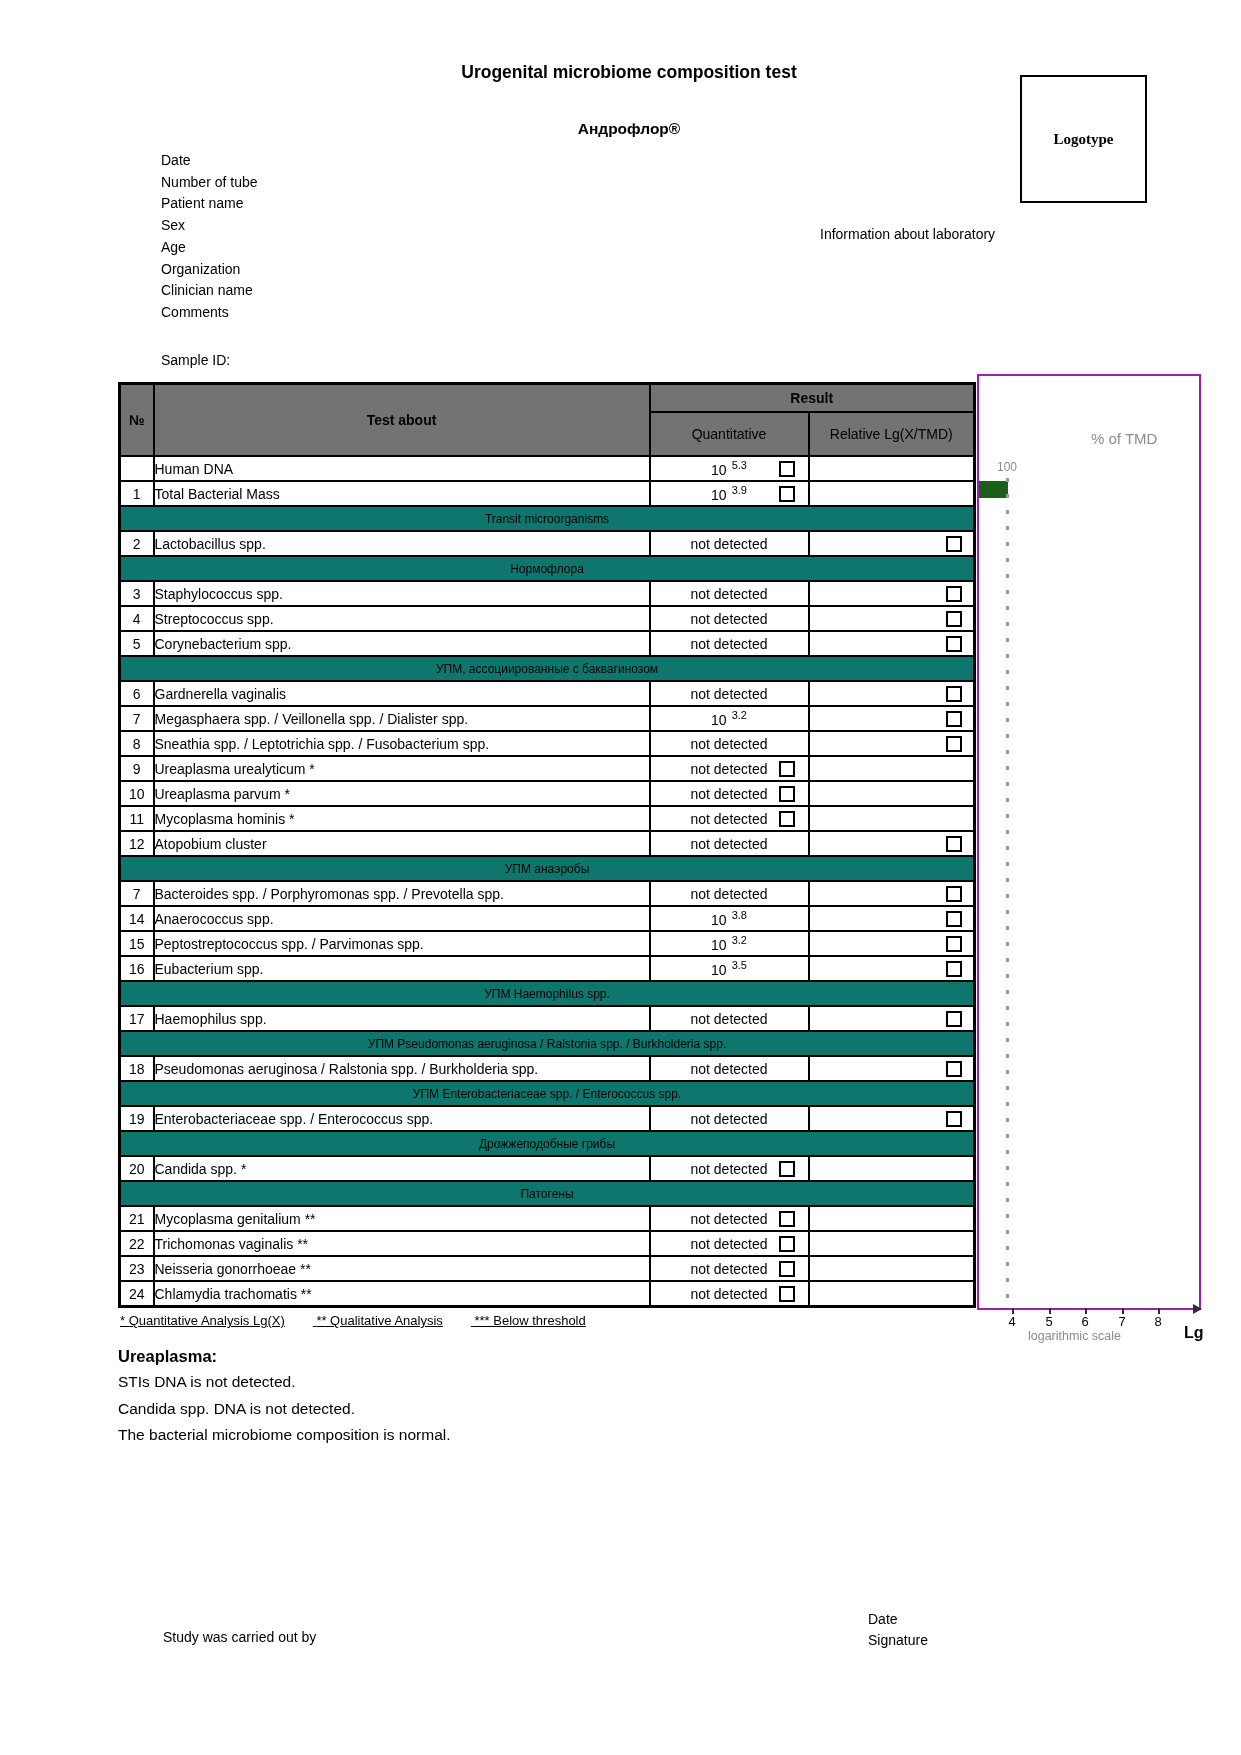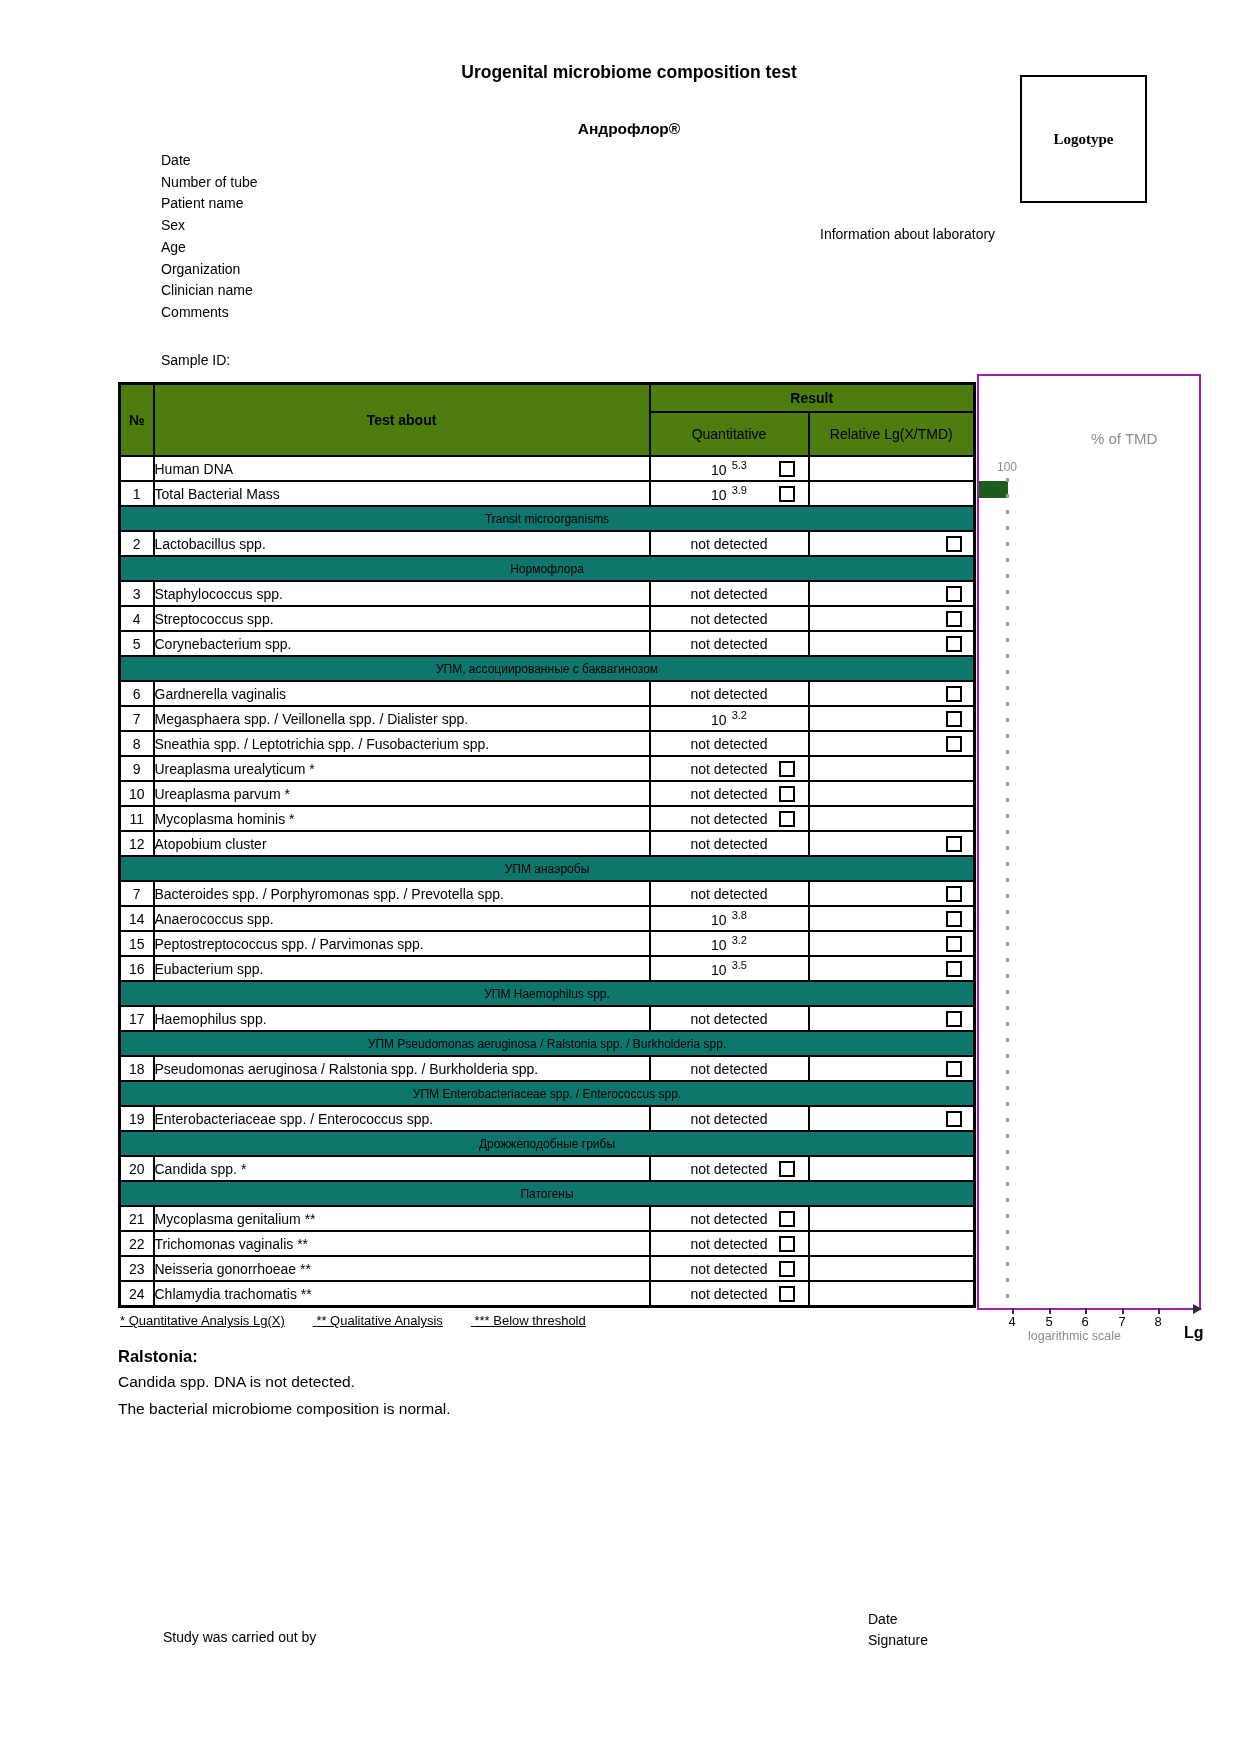--- a/index.html
+++ b/index.html
@@ -11,21 +11,21 @@
   .doc-subtitle{left:118px;top:120px;width:1022px;text-align:center;font-size:15.5px;font-weight:bold;}
   .logo-box{left:1020px;top:75px;width:123px;height:124px;border:2.5px solid #000;display:flex;align-items:center;justify-content:center;}
   .logo-box span{font-family:"Liberation Serif",serif;font-weight:bold;font-size:15px;}
   .patient-block{left:161px;top:150px;font-size:14px;line-height:21.7px;}
   .lab-info{left:820px;top:226px;font-size:14px;}
   .sample-id{left:161px;top:352px;font-size:14px;}
 
   
   table.results{position:absolute;left:118px;top:382px;width:855px;border-collapse:collapse;table-layout:fixed;border:3px solid #000;}
   table.results th,table.results td{border:2px solid #000;padding:0;overflow:hidden;}
-  th{background:#4d7c0f;font-size:14px;}
+  th{background:#737373;font-size:14px;}
   th.h-main{font-weight:bold;}
   th.h-sub{font-weight:normal;height:42px;}
   tr.hrow1 th{height:26px;}
   td{height:23px;font-size:14px;}
   td.c-no{text-align:center;}
   td.c-title{padding-left:14px;}
   td.c-quant{position:relative;text-align:center;}
   td.c-rel{position:relative;}
   td.c-section{background:#0f766e;text-align:center;font-size:12px;height:23px;}
   .qval sup{font-size:11px;margin-left:5px;}
@@ -422,21 +422,22 @@
   <div class="abs axis-arrow"></div>
 </div>
 
 <div class="abs footnote">
   <span>*  Quantitative Analysis Lg(X)</span>
   <span>** Qualitative Analysis</span>
   <span>*** Below threshold</span>
 </div>
 
 <div class="abs conclusion">
-  <div class="c-head">Ralstonia:</div>
+  <div class="c-head">Ureaplasma:</div>
+  <div>STIs DNA is not detected.</div>
   <div>Candida spp. DNA is not detected.</div>
   <div>The bacterial microbiome composition is normal.</div>
 </div>
 
 <div class="abs footer-left">Study was carried out by</div>
 <div class="abs footer-right">
   <div>Date</div>
   <div>Signature</div>
 </div>
 

